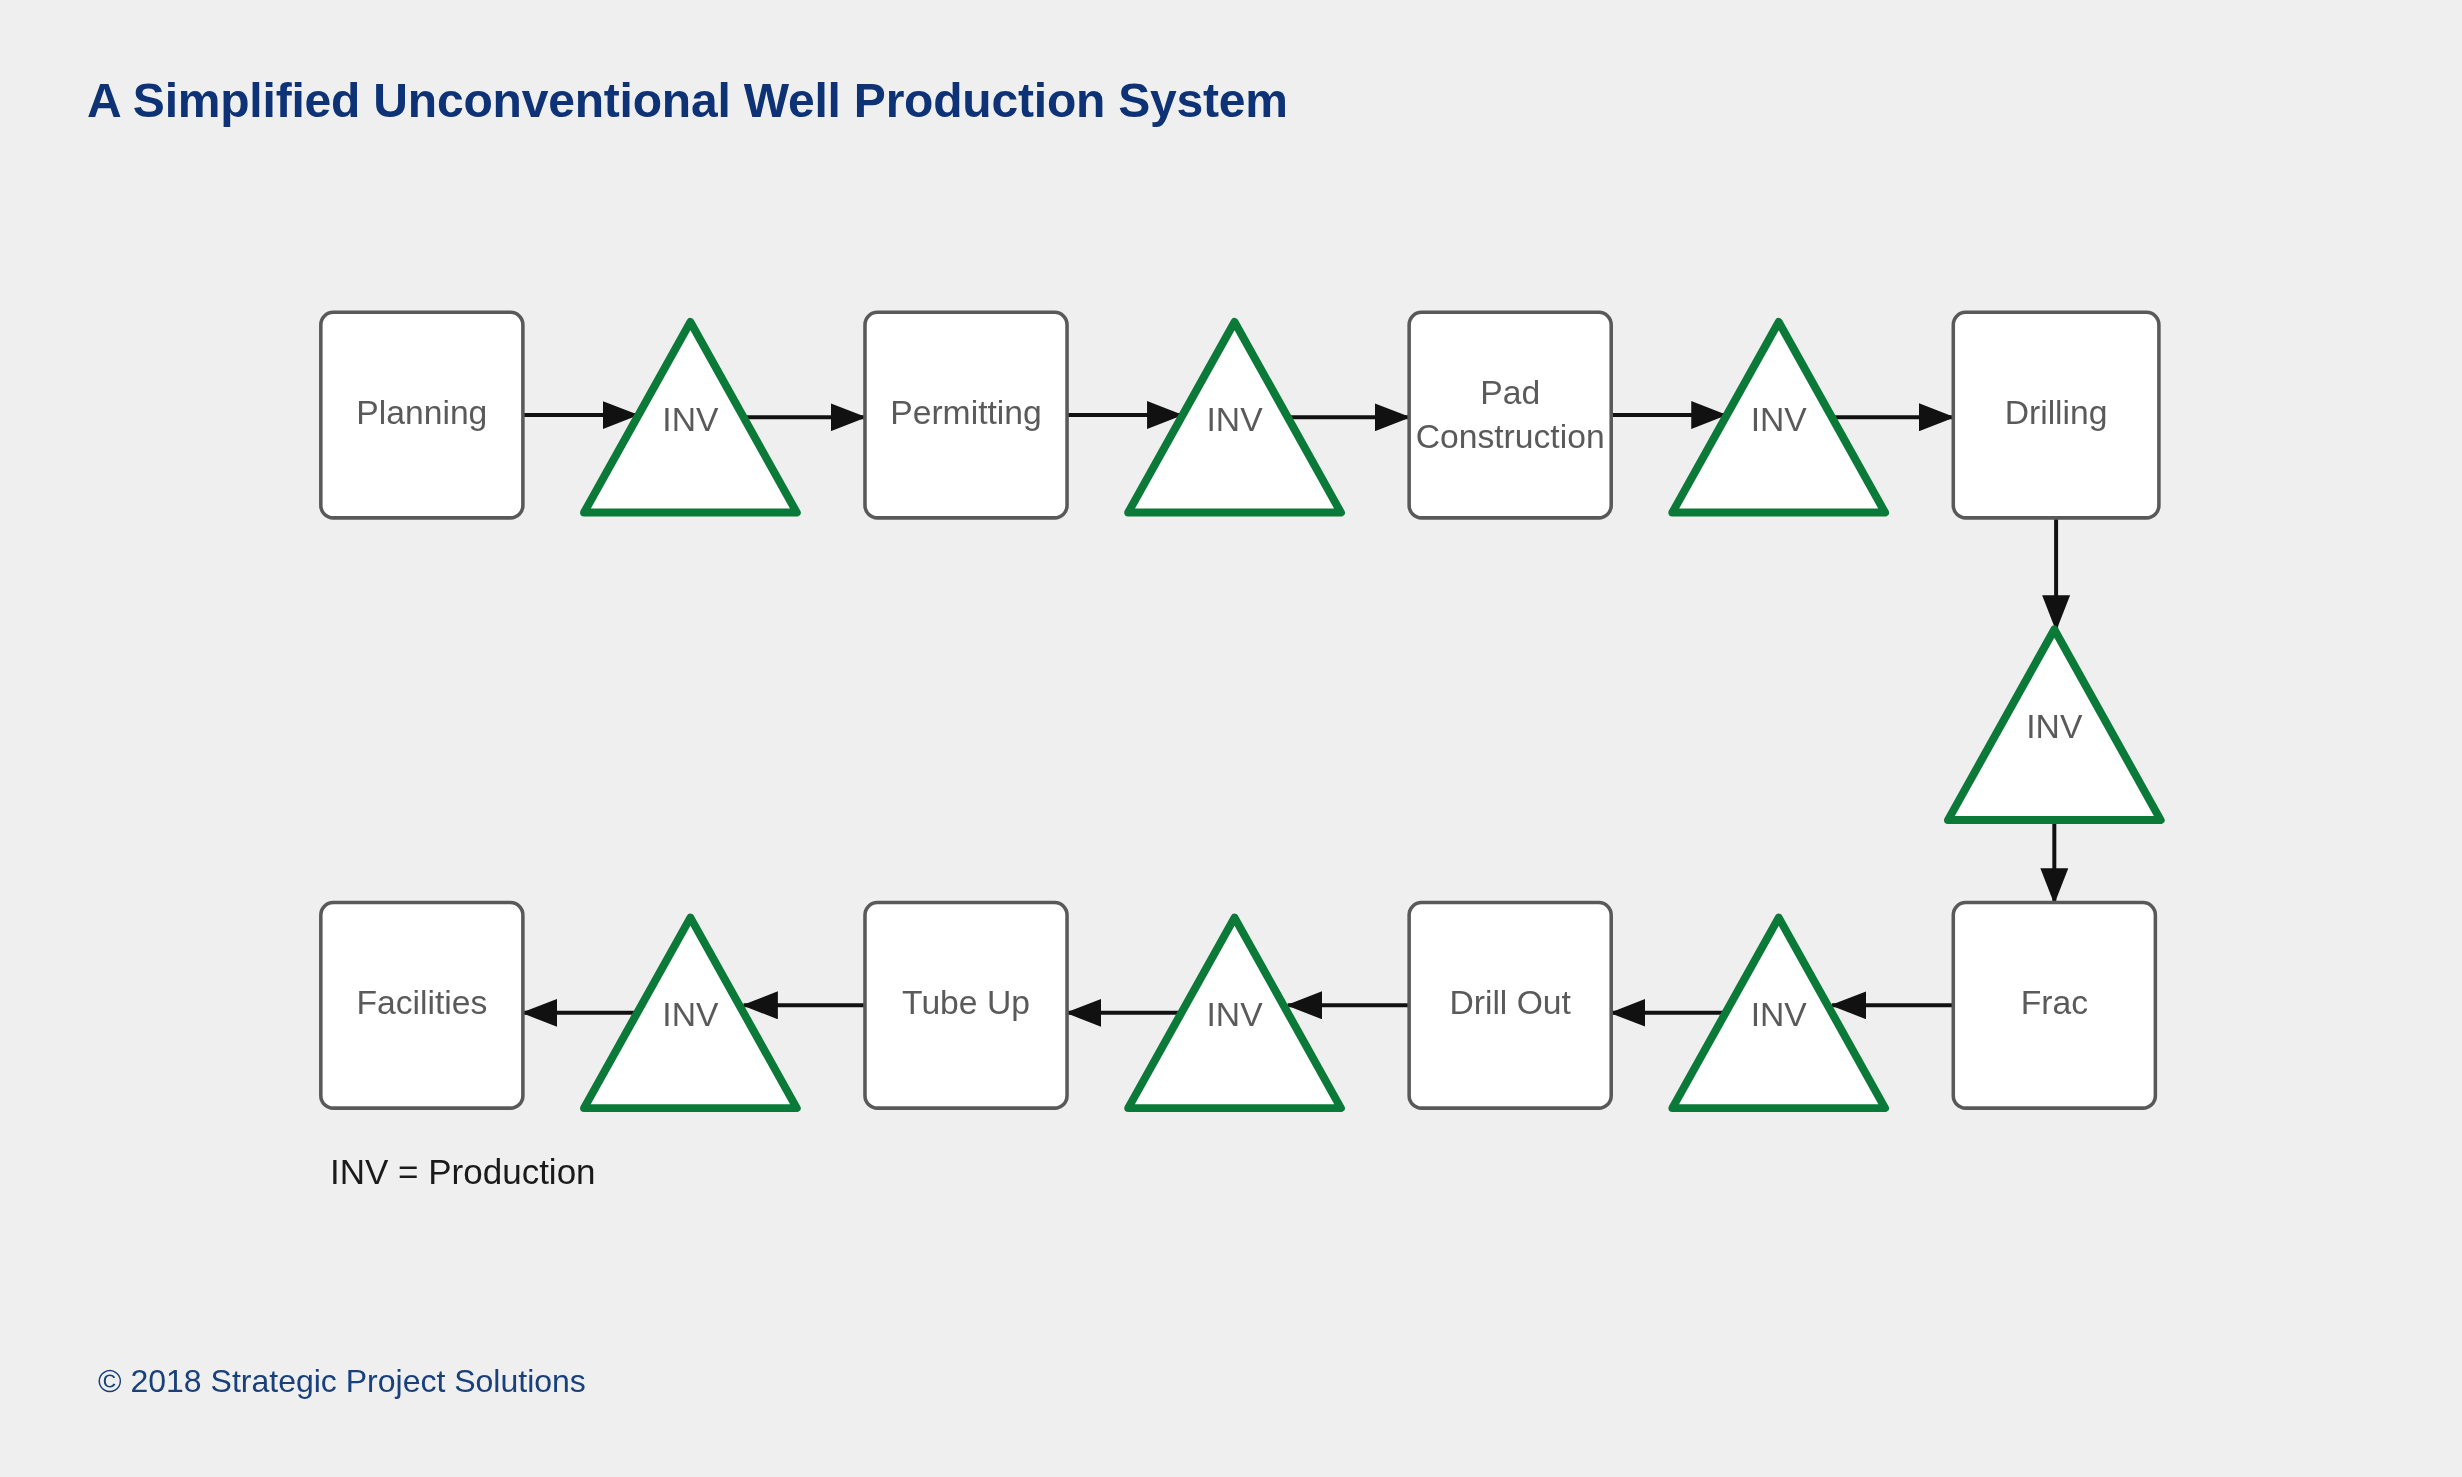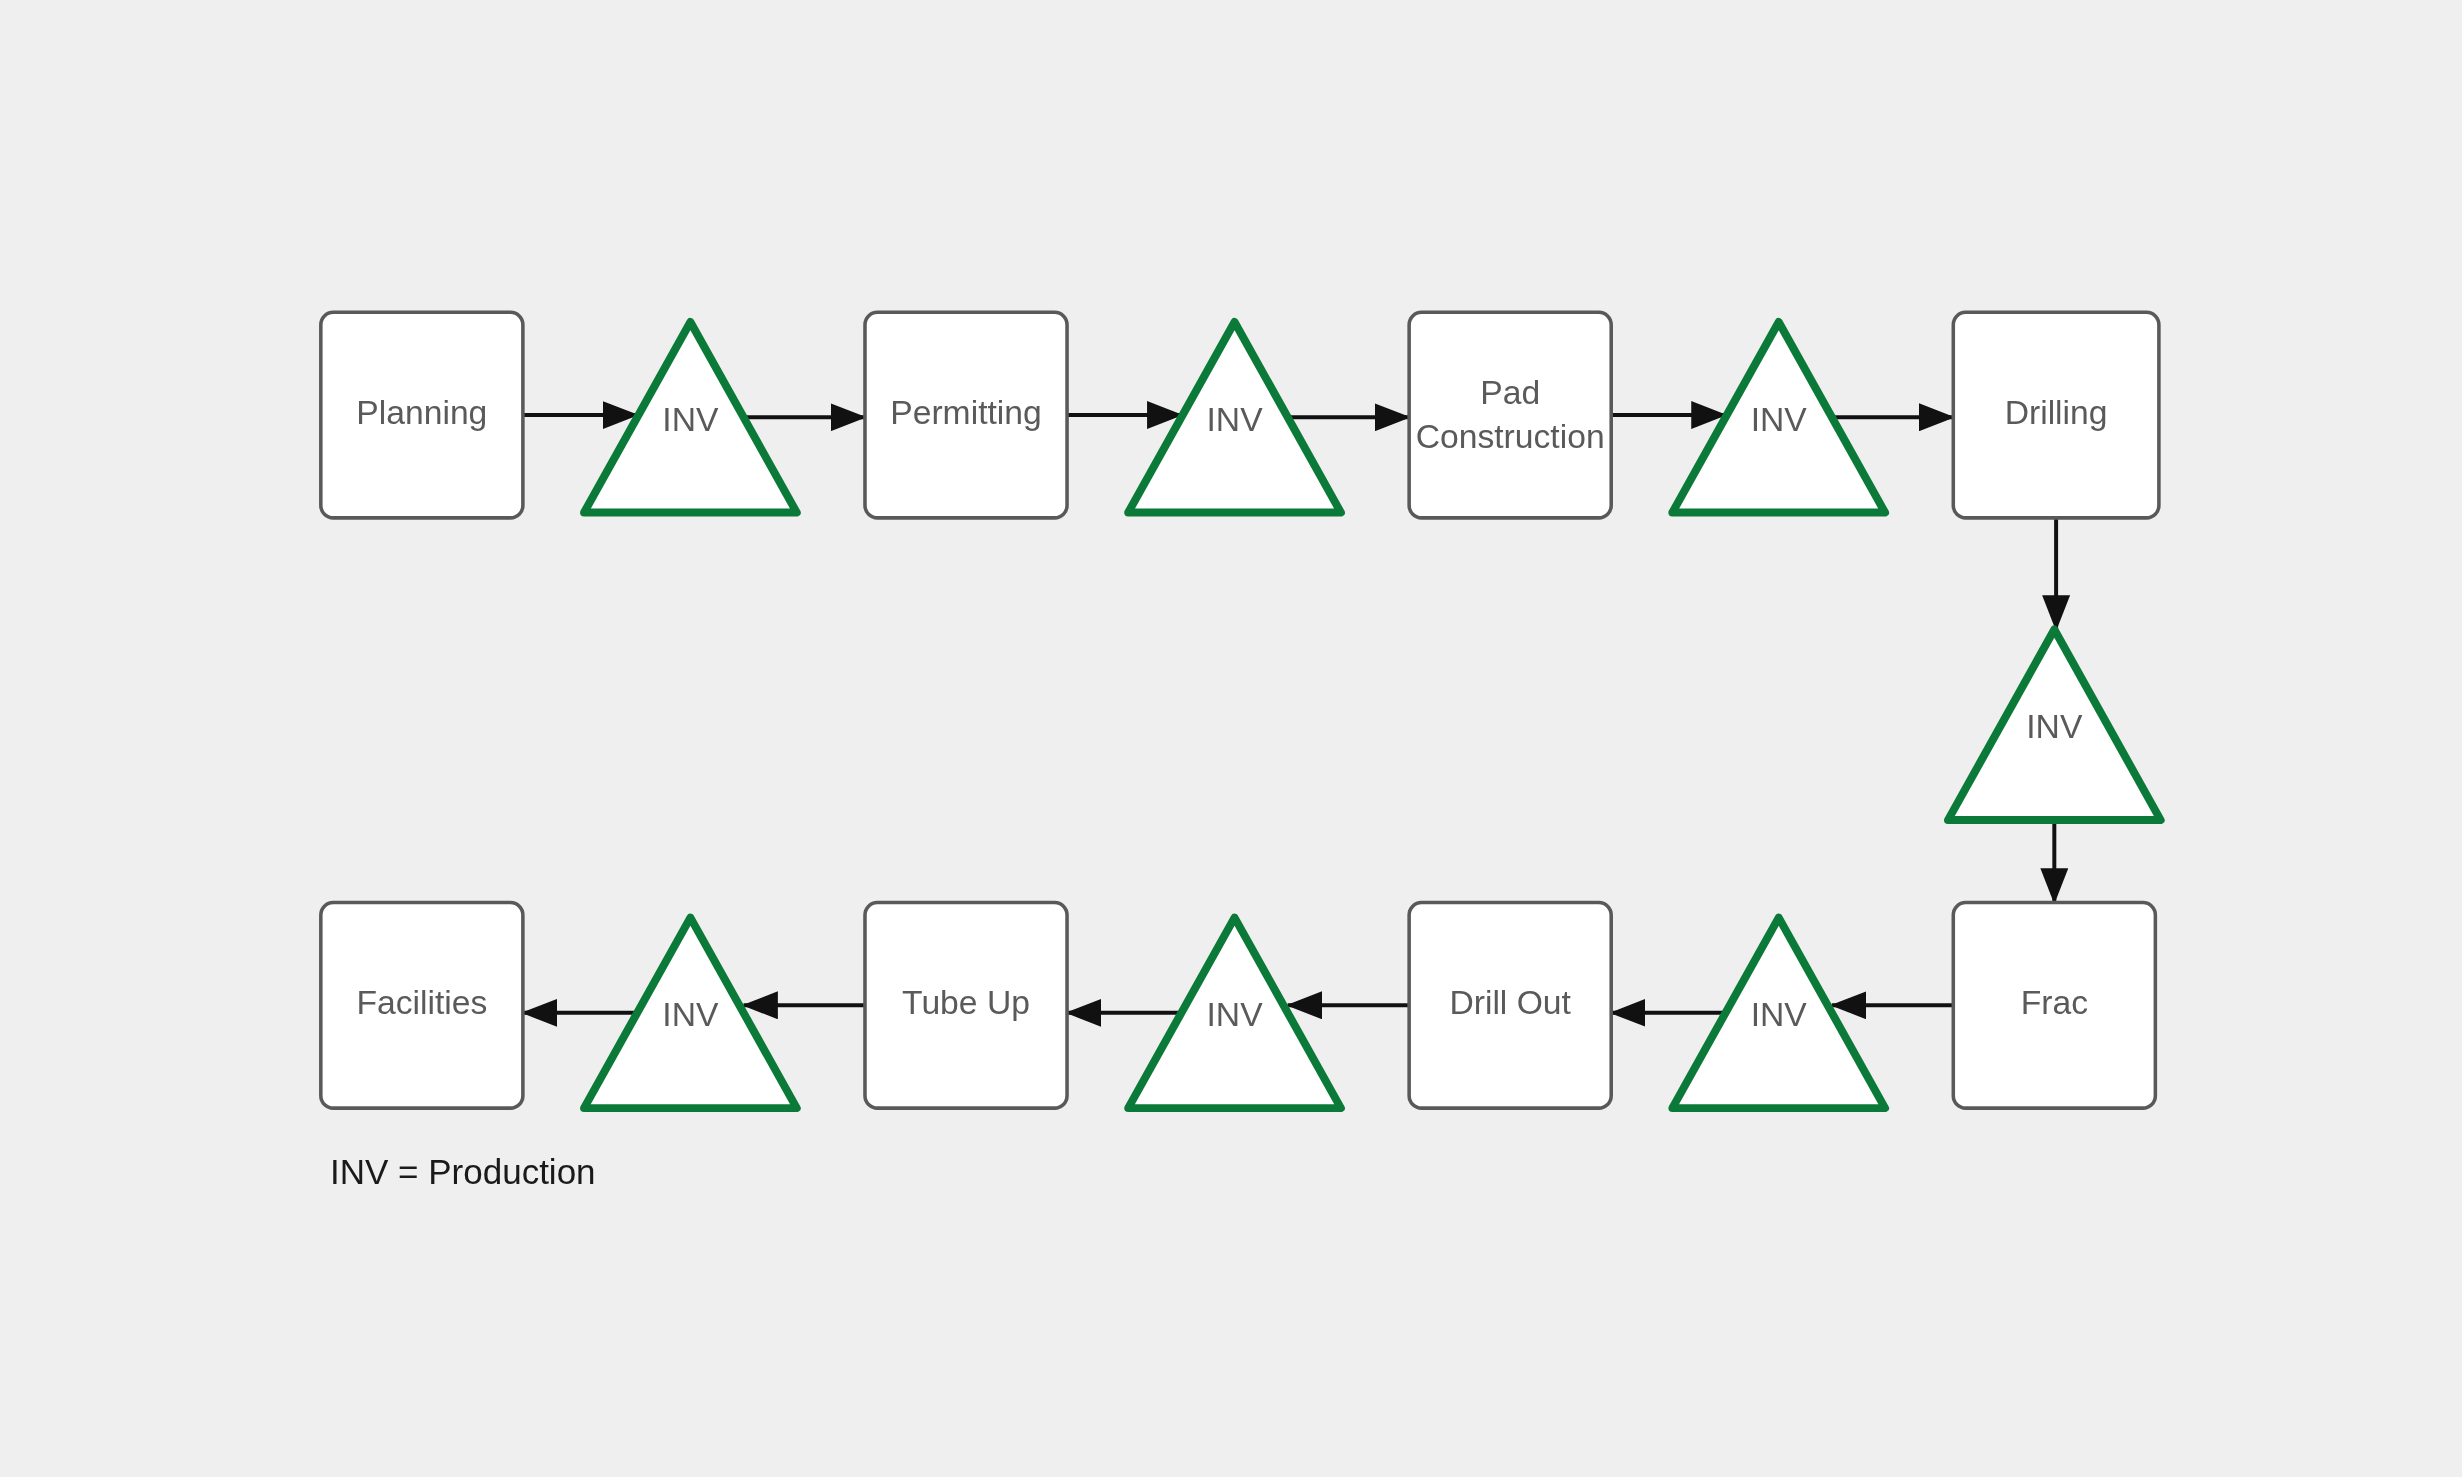--- a/index.html
+++ b/index.html
@@ -75,20 +75,21 @@
     stroke: #111111;
     stroke-width: 4.5;
     fill: none;
   }
 </style>
 </head>
 <body>
 
 <div id="page">
 
+  <div class="title">A Simplified Unconventional Well Production System</div>
 
   <svg id="flow" viewBox="0 0 2778 1667">
     <defs>
       <marker id="arrowhead" markerWidth="9" markerHeight="7" refX="8.6" refY="3.5" orient="auto" markerUnits="strokeWidth">
         <path d="M0,0 L9,3.5 L0,7 Z" fill="#111111"></path>
       </marker>
     </defs>
 
     <g id="edges-layer">
         <line x1="590" y1="468" x2="719" y2="468" class="edge-line" marker-end="url(#arrowhead)"></line>
@@ -164,15 +165,16 @@
           <text x="1393" y="1147.5" class="node-label">INV</text>
         </g>
         <g>
           <polygon points="779,1035 899,1250 659,1250" class="node-tri"></polygon>
           <text x="779" y="1147.5" class="node-label">INV</text>
         </g>
       </g>
   </svg>
 
   <div class="legend">INV = Production</div>
+  <div class="footer">© 2018 Strategic Project Solutions</div>
 
 </div>
 
 
 </body></html>

